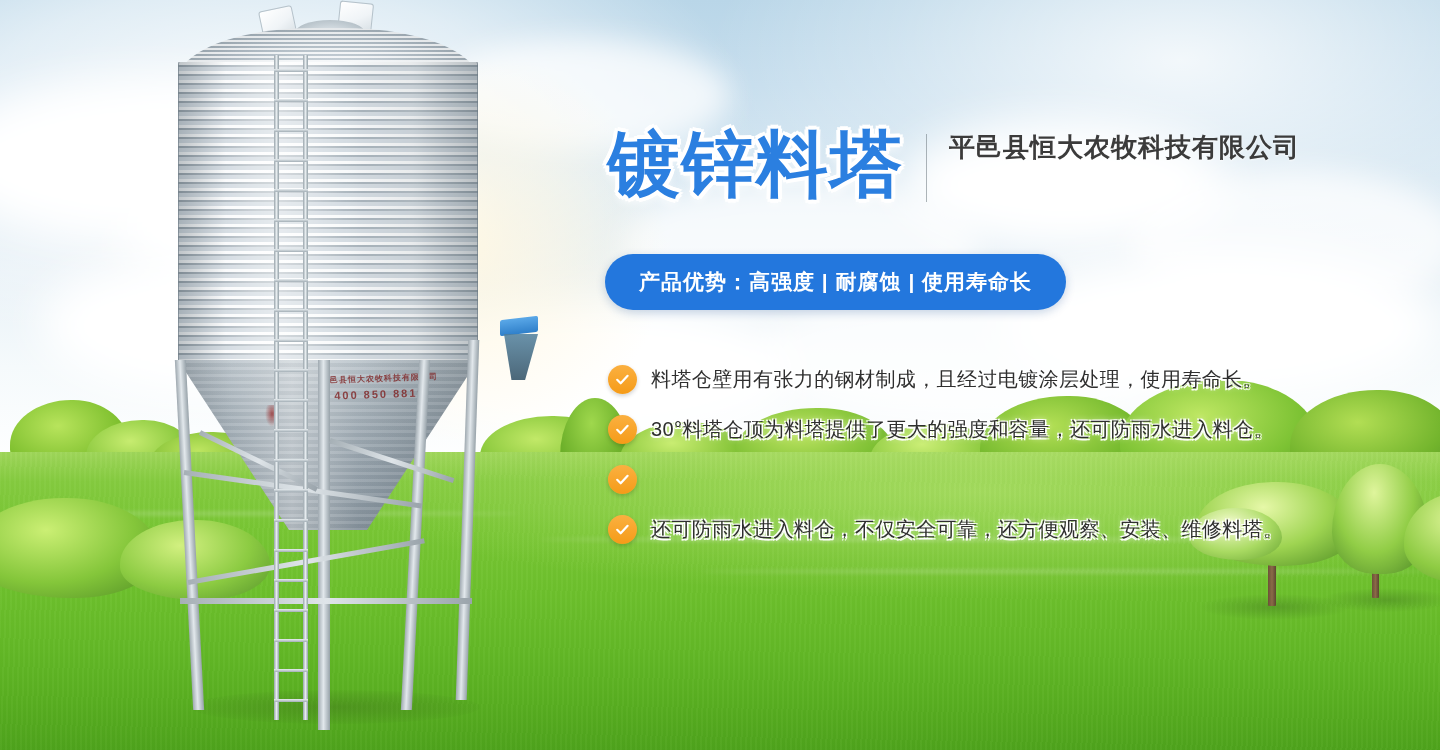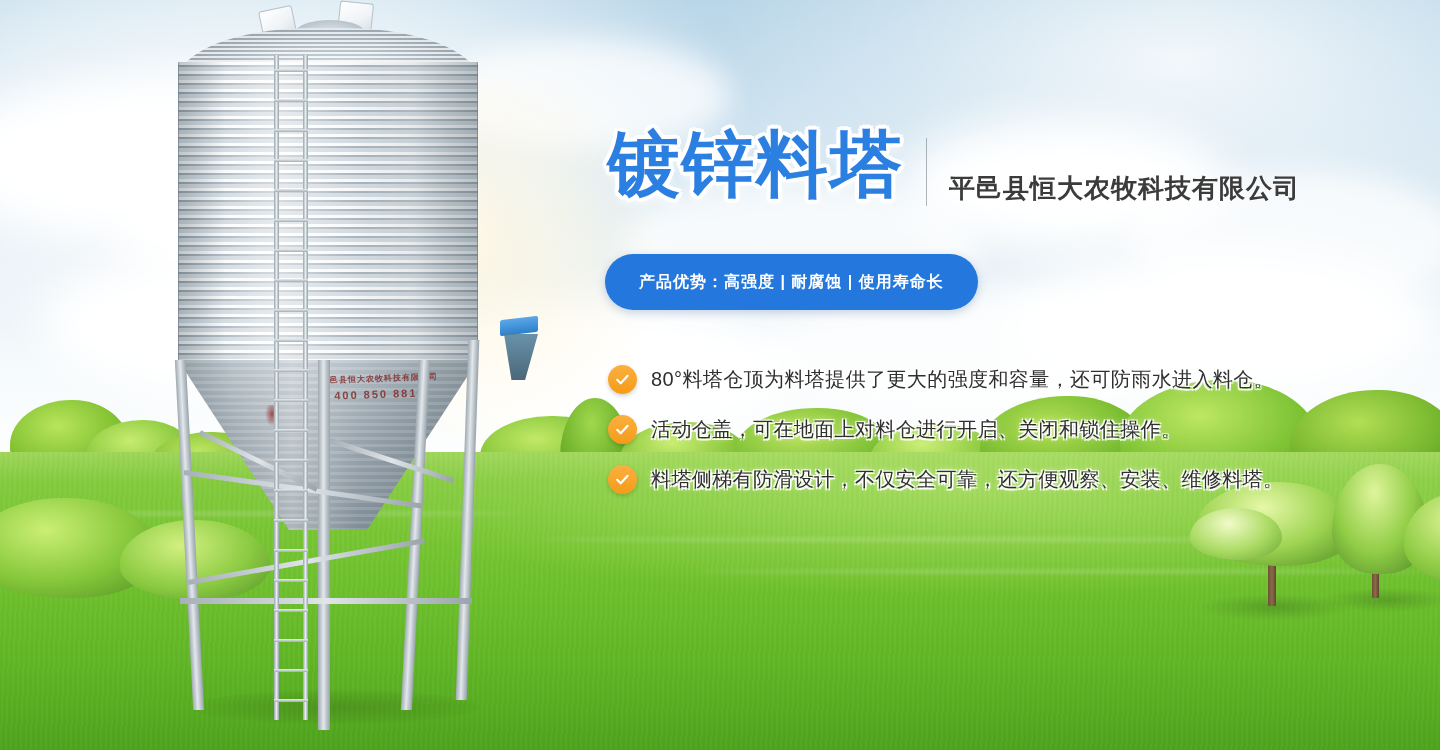--- a/index.html
+++ b/index.html
@@ -155,21 +155,21 @@
   .ladder { position:absolute; left:192px; top:55px; width:38px; height:665px; }
   .ladder .rail { position:absolute; top:0; width:5px; height:100%;
     background:linear-gradient(90deg,#9aa5ac,#e6ecef 50%,#93a0a7); }
   .ladder .rail.l { left:2px; } .ladder .rail.r { right:2px; }
   .rung { position:absolute; left:2px; width:34px; height:3px;
     background:linear-gradient(180deg,#e7edf0,#a3aeb5); }
 
   
   .content { position:absolute; left:600px; top:0; width:700px; height:750px; }
 
-  .title-row { position:absolute; left:8px; top:122px; display:flex; align-items:flex-end; }
+  .title-row { position:absolute; left:8px; top:122px; display:flex; align-items:flex-start; }
   .main-title {
     font-size:72px; line-height:84px; font-weight:bold; color:#2b7fe0;
     letter-spacing:2px;
     text-shadow:
       -3px -3px 0 #fff, 3px -3px 0 #fff, -3px 3px 0 #fff, 3px 3px 0 #fff,
       -4px 0 0 #fff, 4px 0 0 #fff, 0 -4px 0 #fff, 0 4px 0 #fff,
       0 6px 10px rgba(255,255,255,.85);
     white-space:nowrap;
   }
   .title-divider {
@@ -183,21 +183,21 @@
   }
   .company-sub {
     margin-top:12px; font-size:17px; font-weight:bold; color:#8f9194;
     letter-spacing:2.2px; white-space:nowrap; text-shadow:0 1px 2px rgba(255,255,255,.8);
   }
 
   .advantage-pill {
     position:absolute; left:5px; top:254px; height:56px;
     display:flex; align-items:center; padding:0 34px;
     background:#2377dd; border-radius:28px;
-    color:#ffffff; font-size:16px; font-weight:bold; letter-spacing:1px;
+    color:#ffffff; font-size:21px; font-weight:bold; letter-spacing:1px;
     white-space:nowrap;
     box-shadow:0 3px 10px rgba(20,70,140,.22);
   }
 
   .feature-list { position:absolute; left:8px; top:358px; width:690px; }
   .feature-item {
     display:flex; align-items:center; height:42px; margin-bottom:8px;
   }
   .check-icon {
     flex:0 0 auto; width:29px; height:29px; border-radius:50%;
@@ -348,43 +348,50 @@
       <div class="company-name">平邑县恒大农牧科技有限公司</div>
     </div>
   </div>
 
   <div class="advantage-pill">
     <span>产品优势：高强度 | 耐腐蚀 | 使用寿命长</span>
   </div>
 
   <div class="feature-list">
 
-
     <div class="feature-item">
       <span class="check-icon">
         <svg width="17" height="17" viewBox="0 0 17 17">
             <path d="M3.2 8.8 L6.7 12.3 L13.6 4.8" fill="none" stroke="#ffffff" stroke-width="2.2" stroke-linecap="round" stroke-linejoin="round"></path>
           </svg>
       </span>
-      <span class="feature-text">80°料塔仓顶为料塔提供了更大的强度和容量，还可防雨水进入料仓。</span>
-    </div>
-
+      <span class="feature-text">料塔仓壁用有张力的钢材制成，且经过电镀涂层处理，使用寿命长。</span>
+    </div>
 
     <div class="feature-item">
       <span class="check-icon">
         <svg width="17" height="17" viewBox="0 0 17 17">
             <path d="M3.2 8.8 L6.7 12.3 L13.6 4.8" fill="none" stroke="#ffffff" stroke-width="2.2" stroke-linecap="round" stroke-linejoin="round"></path>
           </svg>
       </span>
-      <span class="feature-text">活动仓盖，可在地面上对料仓进行开启、关闭和锁住操作。</span>
-    </div>
+      <span class="feature-text">30°料塔仓顶为料塔提供了更大的强度和容量，还可防雨水进入料仓。</span>
+    </div>
+
 
     <div class="feature-item">
       <span class="check-icon">
         <svg width="17" height="17" viewBox="0 0 17 17">
             <path d="M3.2 8.8 L6.7 12.3 L13.6 4.8" fill="none" stroke="#ffffff" stroke-width="2.2" stroke-linecap="round" stroke-linejoin="round"></path>
           </svg>
       </span>
-      <span class="feature-text">料塔侧梯有防滑设计，不仅安全可靠，还方便观察、安装、维修料塔。</span>
+    </div>
+
+    <div class="feature-item">
+      <span class="check-icon">
+        <svg width="17" height="17" viewBox="0 0 17 17">
+            <path d="M3.2 8.8 L6.7 12.3 L13.6 4.8" fill="none" stroke="#ffffff" stroke-width="2.2" stroke-linecap="round" stroke-linejoin="round"></path>
+          </svg>
+      </span>
+      <span class="feature-text">还可防雨水进入料仓，不仅安全可靠，还方便观察、安装、维修料塔。</span>
     </div>
 
   </div>
 </div>
 
 </body></html>

